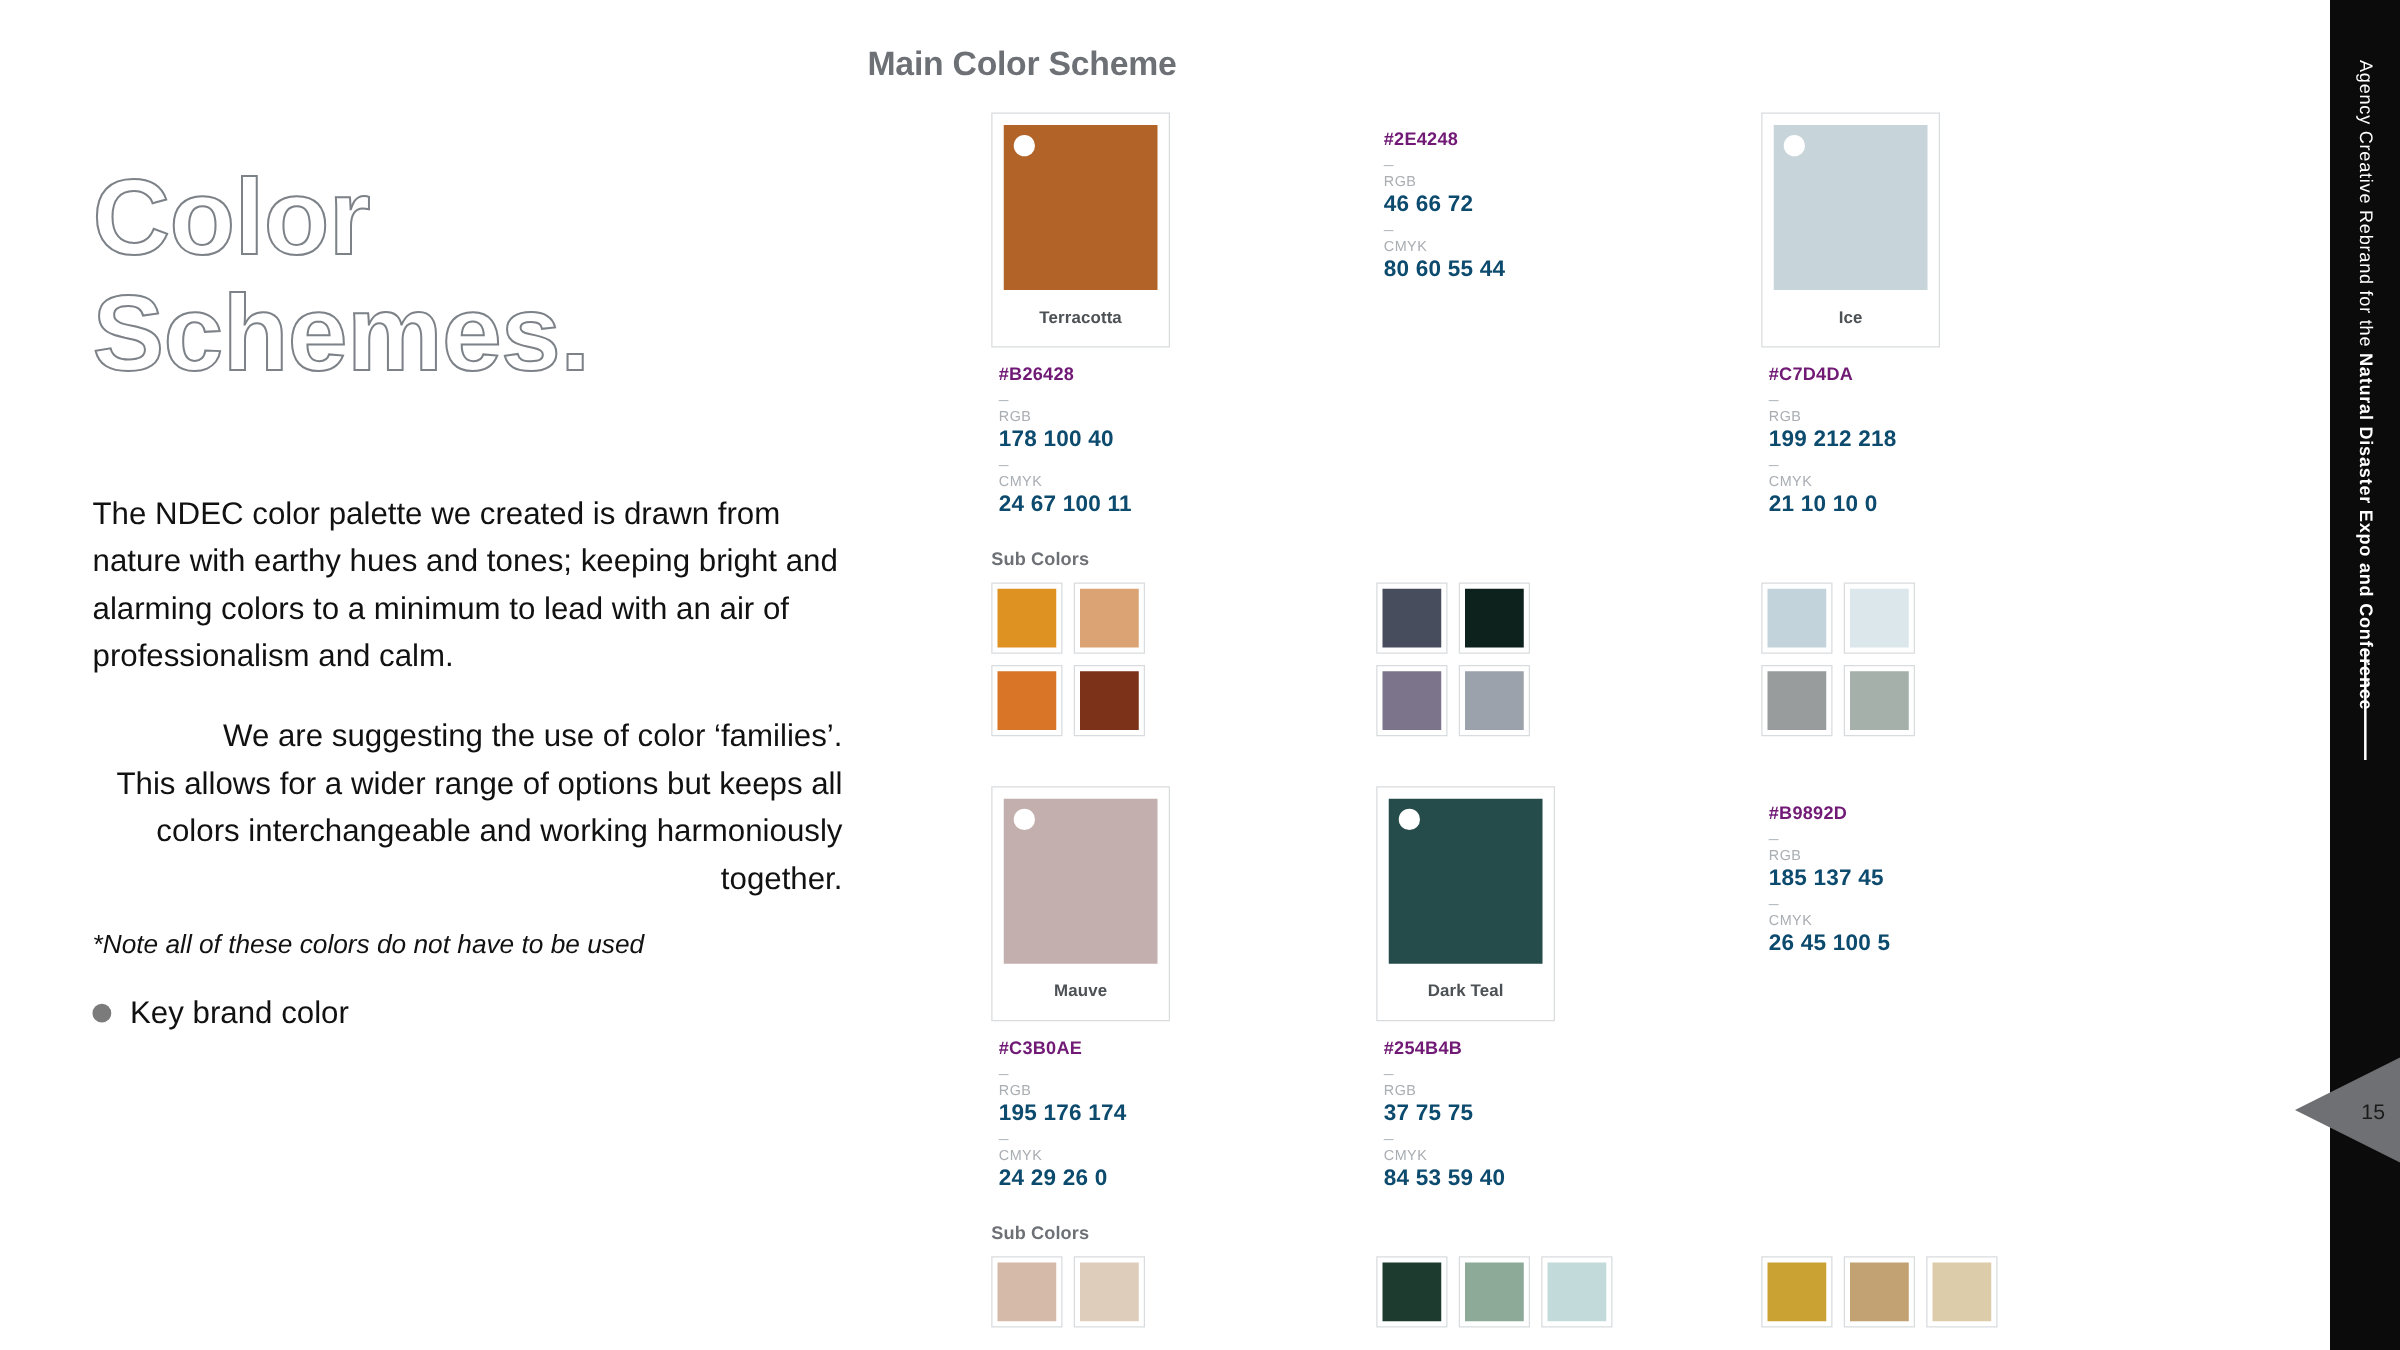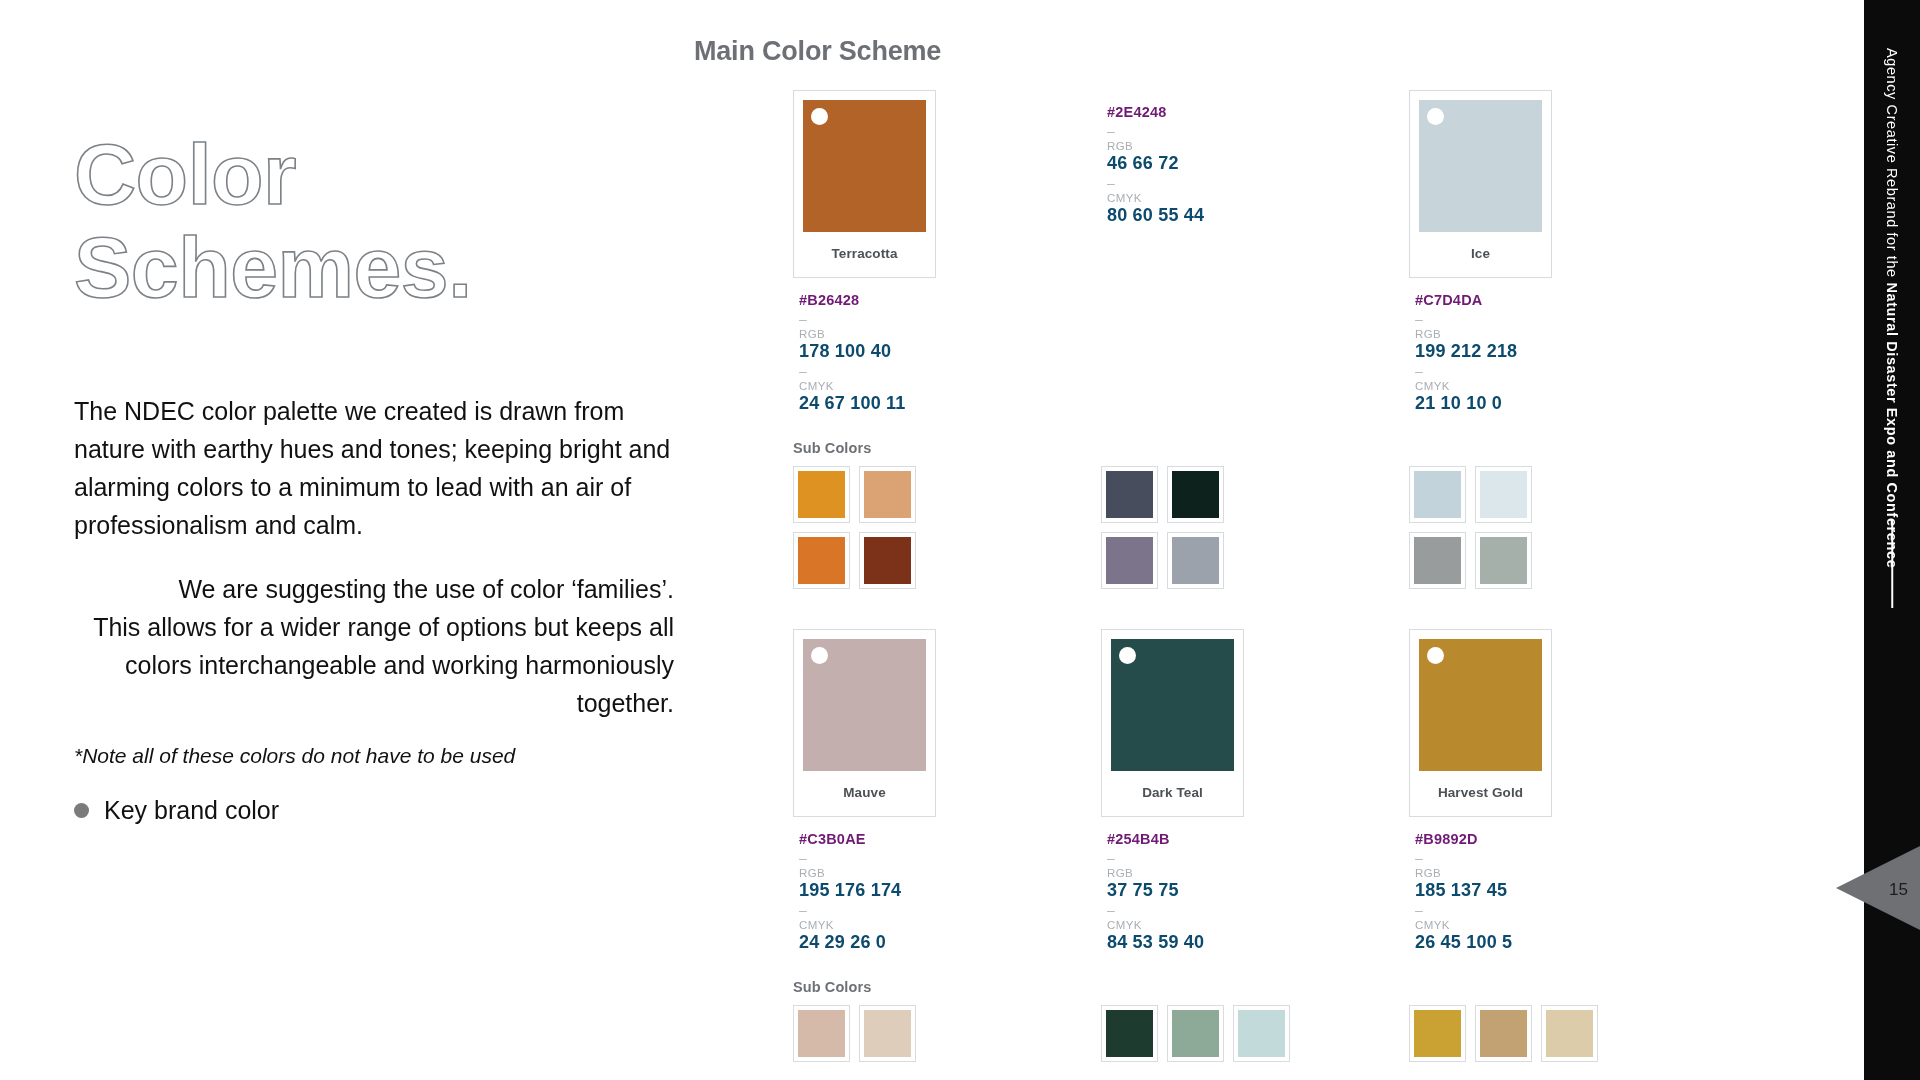--- a/index.html
+++ b/index.html
@@ -347,26 +347,20 @@
           <div class="hexline">#254B4B</div>
           <div class="dash">–</div>
           <div class="lbl">RGB</div>
           <div class="val">37 75 75</div>
           <div class="dash">–</div>
           <div class="lbl">CMYK</div>
           <div class="val">84  53 59 40</div>
         </div>
       </div>
       <div class="group">
-        <div class="polaroid">
-          <div class="polaroid-swatch" style="background: rgb(185, 137, 45);">
-            <span class="dot"></span>
-          </div>
-          <div class="polaroid-name">Harvest Gold</div>
-        </div>
         <div class="meta">
           <div class="hexline">#B9892D</div>
           <div class="dash">–</div>
           <div class="lbl">RGB</div>
           <div class="val">185 137 45</div>
           <div class="dash">–</div>
           <div class="lbl">CMYK</div>
           <div class="val">26  45 100 5</div>
         </div>
       </div>

